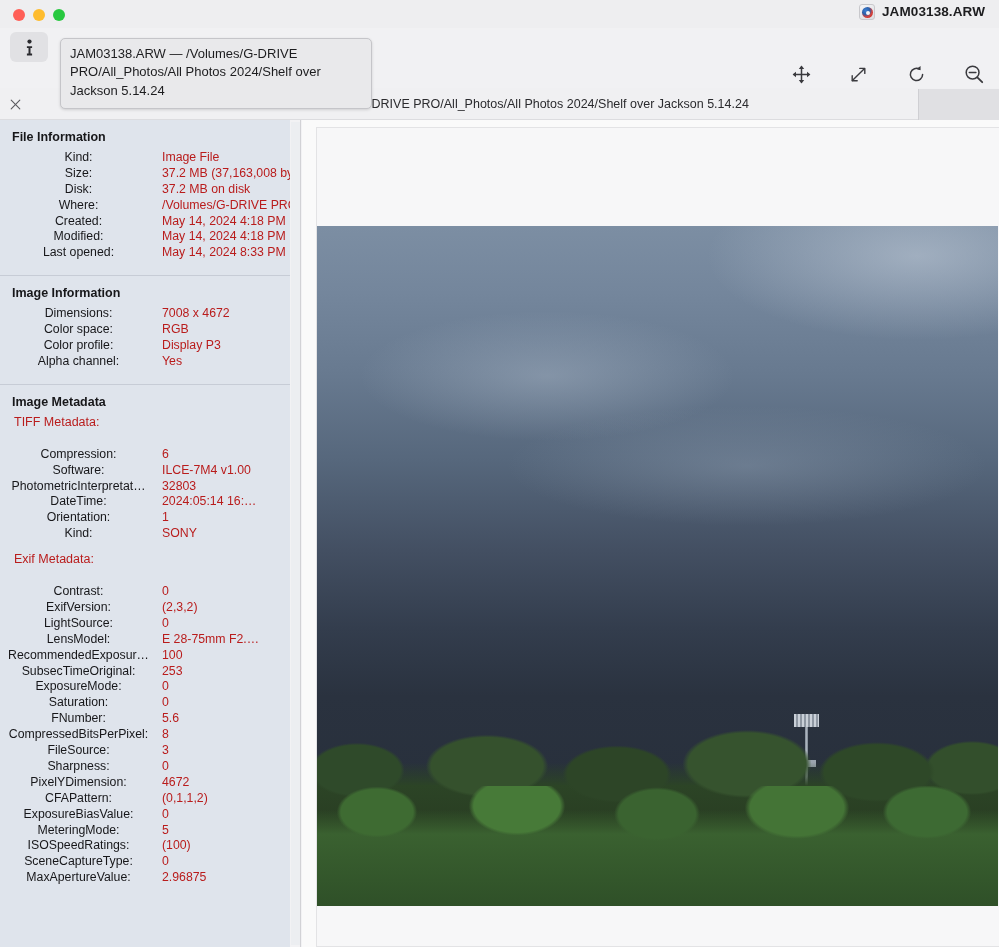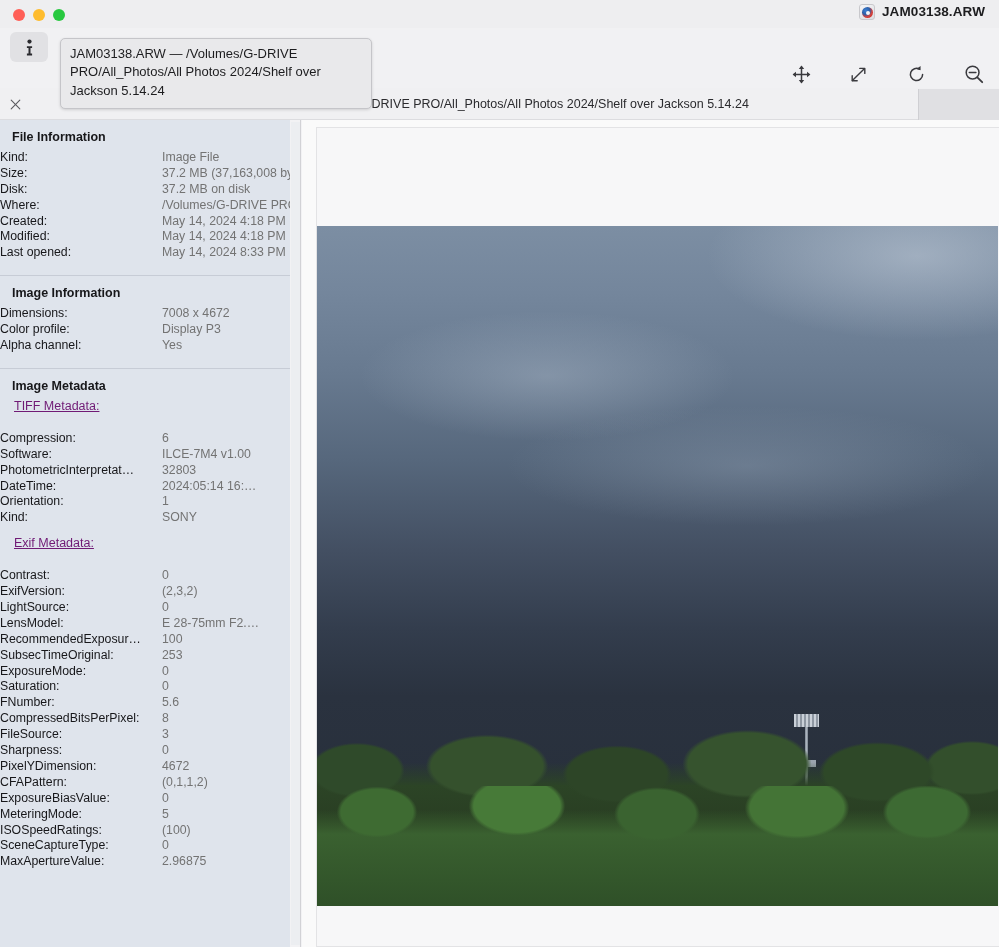--- a/index.html
+++ b/index.html
@@ -114,31 +114,31 @@
   #sidebar {
     position: absolute; left: 0; top: 120px; width: 290px; height: 926px;
     background: #dfe4ec; overflow: hidden;
   }
   .section { padding: 0; }
   .section-title {
     font-size: 12.5px; font-weight: 700; color: #17171a;
     padding: 10px 0 4px 12px;
   }
   .sub-title {
-    font-size: 12.5px; color: #701a75; padding: 2px 0 2px 14px; text-decoration: underline;
+    font-size: 12.5px; color: #b91c1c; padding: 2px 0 2px 14px;
   }
   .divider { height: 1px; background: #c7ccd6; margin: 6px 0 0 0; }
   .rows { padding: 2px 0 8px 0; }
   .row { display: flex; line-height: 15.9px; height: 15.9px; }
   .row .k {
-    width: 162px; text-align: left; padding-right: 5px; flex: 0 0 162px;
+    width: 162px; text-align: center; padding-right: 5px; flex: 0 0 162px;
     font-size: 12.3px; color: #17171a; white-space: nowrap; overflow: hidden;
   }
   .row .v {
-    flex: 1; font-size: 12.3px; color: #737373; white-space: nowrap; overflow: hidden;
+    flex: 1; font-size: 12.3px; color: #b91c1c; white-space: nowrap; overflow: hidden;
     padding-right: 4px;
   }
   .gap { height: 14px; }
 
   #sidebar-scrollbar {
     position: absolute; left: 291px; top: 122px; width: 9px; height: 823px;
     background: #eceef1;
   }
   #sidebar-scroll-thumb {
     position: absolute; left: 292px; top: 126px; width: 7px; height: 810px;
@@ -349,20 +349,24 @@
         </div>
         <div class="divider"></div>
         <div class="section">
           <div class="section-title">Image Information</div>
           <div class="rows">
             <div class="row">
               <div class="k">Dimensions:</div>
               <div class="v">7008 x 4672</div>
             </div>
             <div class="row">
+              <div class="k">Color space:</div>
+              <div class="v">RGB</div>
+            </div>
+            <div class="row">
               <div class="k">Color profile:</div>
               <div class="v">Display P3</div>
             </div>
             <div class="row">
               <div class="k">Alpha channel:</div>
               <div class="v">Yes</div>
             </div>
           </div>
         </div>
         <div class="divider"></div>

